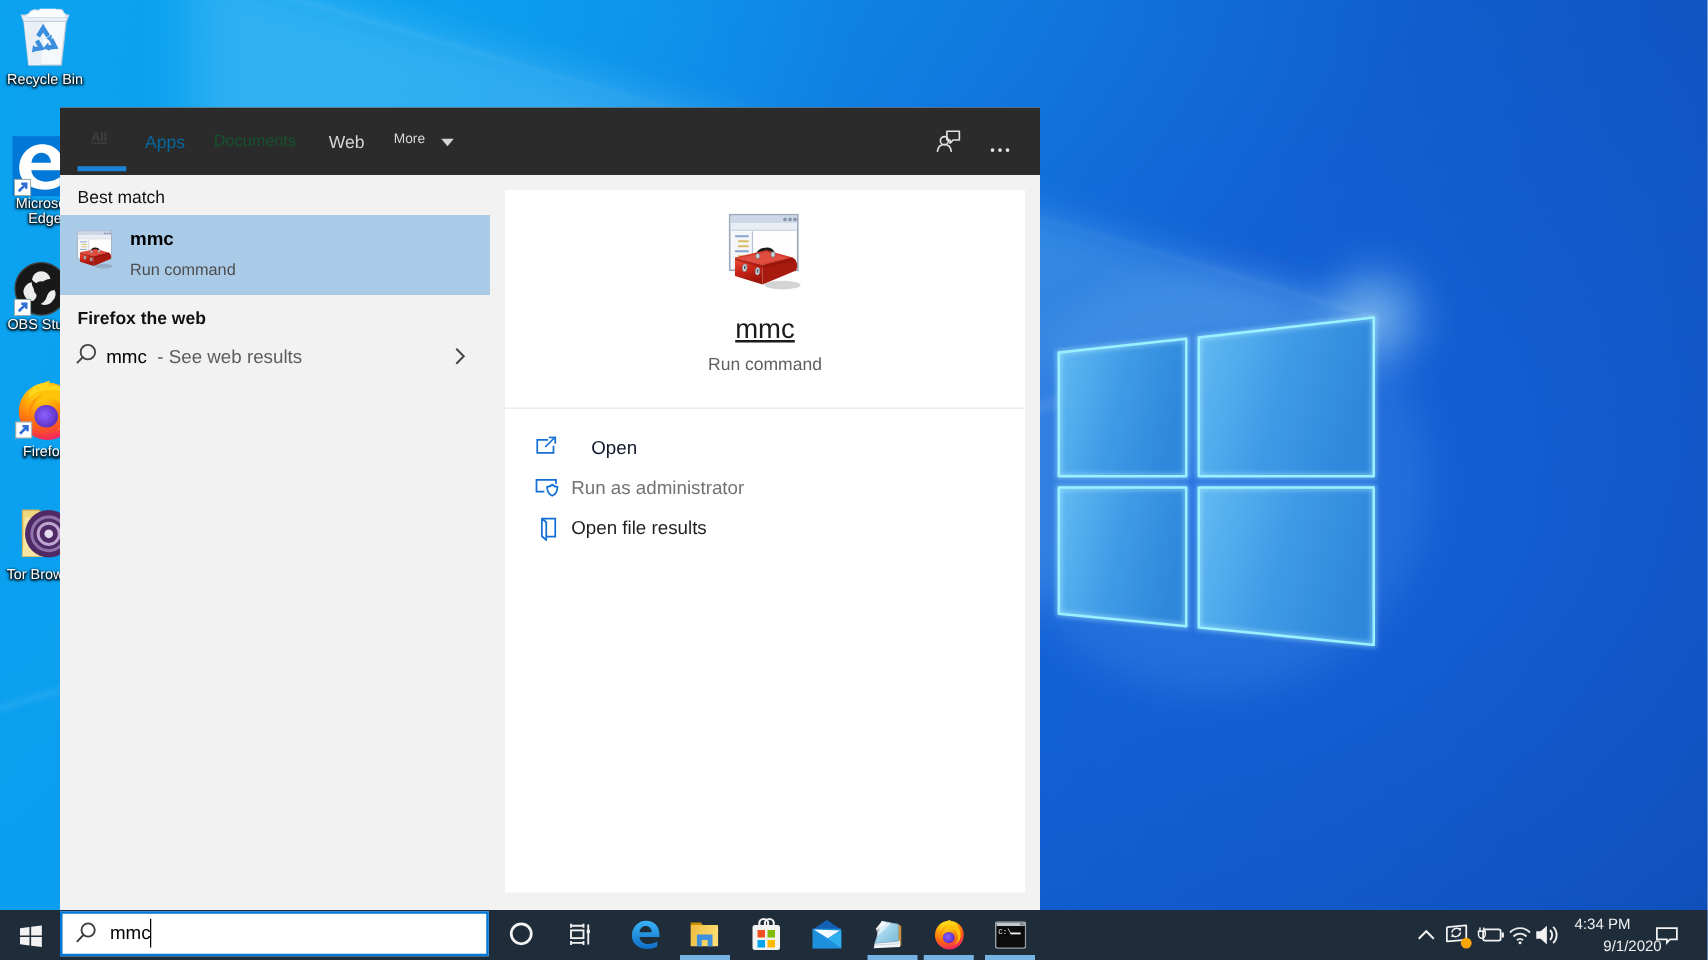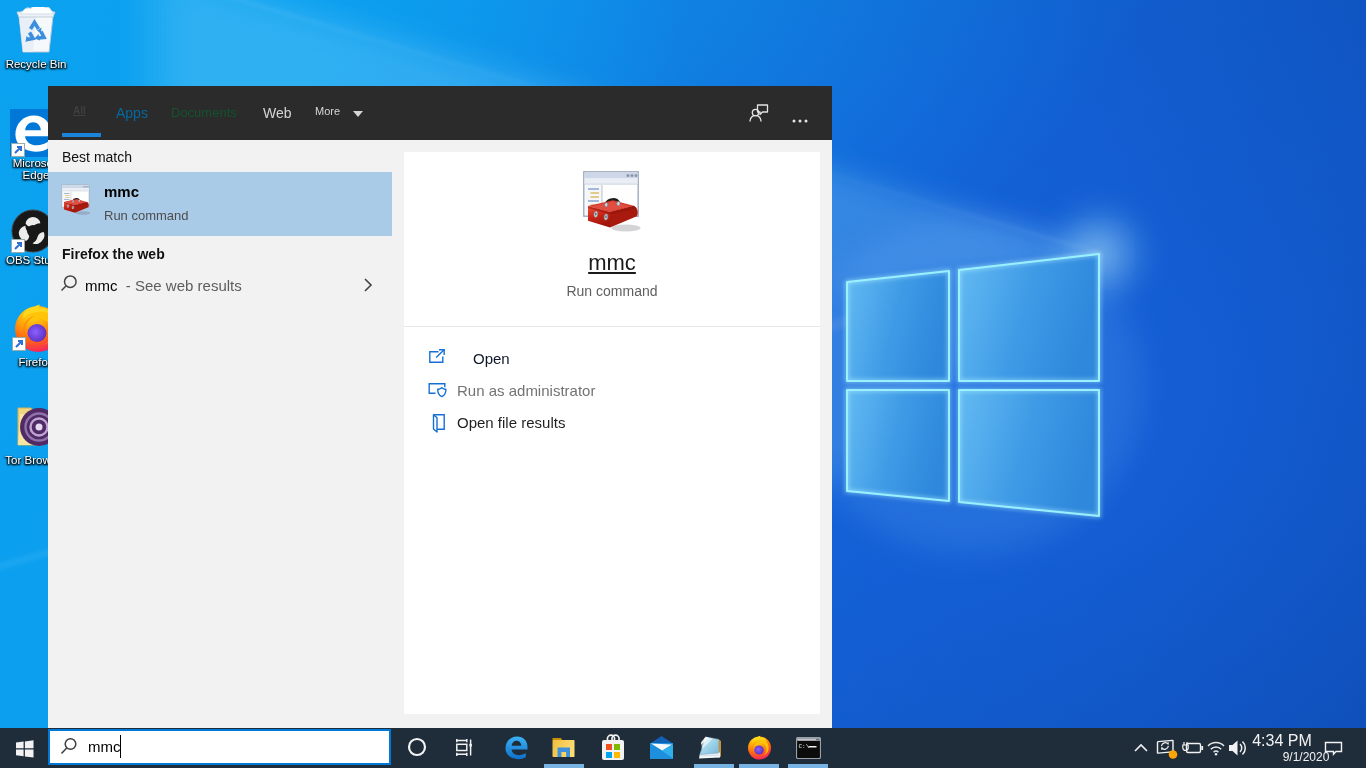--- a/index.html
+++ b/index.html
@@ -382,17 +382,17 @@
 <svg class="abs" style="left:1206px;top:740px" width="20" height="16" viewBox="0 0 20 16" fill="none" stroke="#f2f2f2">
   <path d="M2,6 a11,11 0 0 1 16,0" stroke-width="1.5" opacity="0.95"></path>
   <path d="M4.8,9.2 a7,7 0 0 1 10.4,0" stroke-width="1.5" opacity="0.95"></path>
   <path d="M7.6,12.2 a3.4,3.4 0 0 1 4.8,0" stroke-width="1.5" opacity="0.95"></path>
   <circle cx="10" cy="14.2" r="1.2" fill="#f2f2f2" stroke="none"></circle>
 </svg>
 <svg class="abs" style="left:1228px;top:739px" width="19" height="18" viewBox="0 0 19 18">
   <polygon points="1,6 4.5,6 9.5,1.5 9.5,16.5 4.5,12 1,12" fill="#f2f2f2"></polygon>
   <path d="M12,5 a5.5,5.5 0 0 1 0,8 M14.5,2.5 a9,9 0 0 1 0,13" fill="none" stroke="#f2f2f2" stroke-width="1.5"></path>
 </svg>
-<div class="abs" style="left:1251px;top:732px;width:62px;text-align:center;color:#f2f2f2;font-size:16px;">4:34 PM</div>
+<div class="abs" style="left:1251px;top:732px;width:62px;text-align:center;color:#f2f2f2;font-size:12px;">4:34 PM</div>
 <div class="abs" style="left:1251px;top:750px;width:62px;text-align:center;color:#f2f2f2;font-size:12px;margin-left:24px;">9/1/2020</div>
 <svg class="abs" style="left:1324px;top:741px" width="19" height="15" viewBox="0 0 19 15" fill="none" stroke="#f2f2f2" stroke-width="1.4">
   <path d="M1.5,1.5 H17.5 V10.5 H12 L9.5,13.2 V10.5 H1.5 Z"></path>
 </svg>
 
 </body></html>

